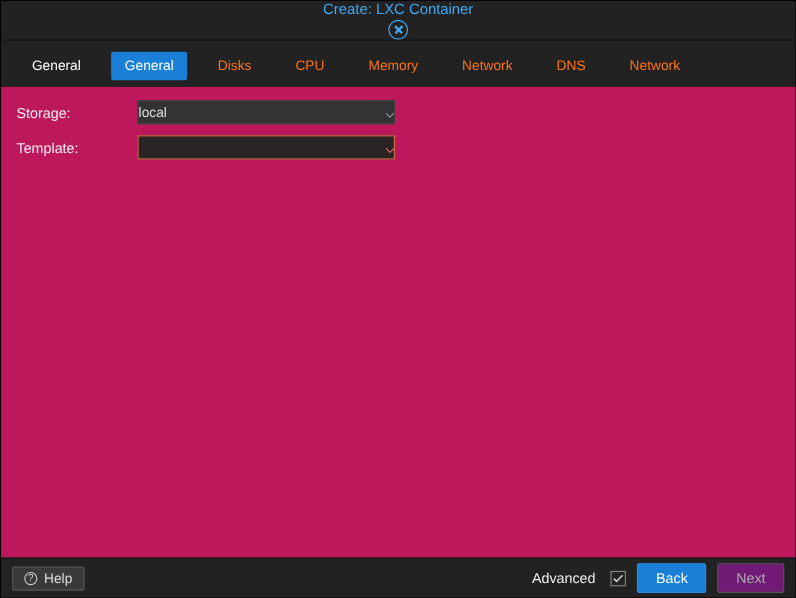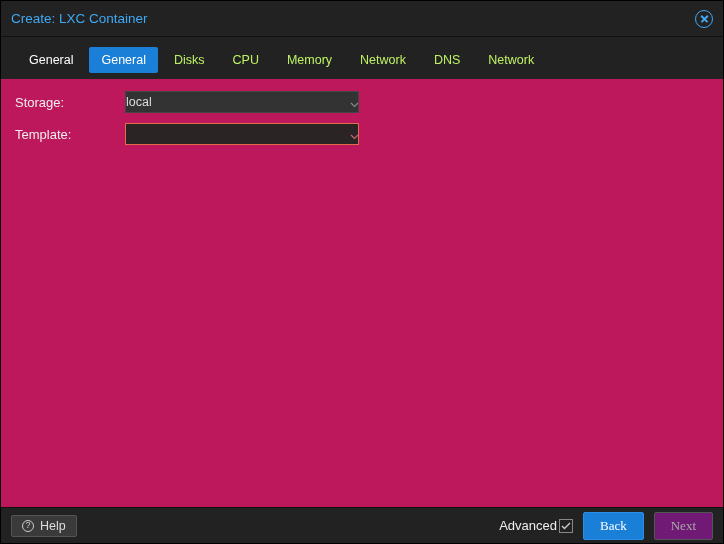--- a/index.html
+++ b/index.html
@@ -21,20 +21,21 @@
     flex-direction: column;
   }
   .titlebar {
     height: 36px;
     background: #222;
     border-bottom: 1px solid #111;
     display: flex;
     align-items: center;
     padding: 0 10px;
     justify-content: space-between;
+    flex-direction: column;
   }
   .titlebar-title {
     color: #3fa9f5;
     font-size: 13.5px;
     font-weight: 400;
   }
   .close-btn {
     width: 18px;
     height: 18px;
     border: 1.5px solid #3fa9f5;
@@ -52,36 +53,36 @@
     height: 1.5px;
     background: #3fa9f5;
   }
   .close-btn::before { transform: rotate(45deg); }
   .close-btn::after { transform: rotate(-45deg); }
 
   .tabs {
     display: flex;
     align-items: center;
     padding: 10px 16px 6px 16px;
-    gap: 4px;
+    gap: 16px;
     background: #222;
   }
   .tab {
     padding: 6px 12px;
     color: #fff;
     font-size: 12.5px;
     cursor: pointer;
     border-radius: 2px;
   }
   .tab.active {
     background: #1a7fd6;
     color: #fff;
   }
   .tab.disabled {
-    color: #bef264;
+    color: #f97316;
     cursor: default;
   }
 
   .content {
     flex: 1;
     padding: 12px 14px;
     background: #be185d;
   }
   .form-row {
     display: flex;
@@ -154,42 +155,41 @@
     color: #ccc;
   }
   .footer-right {
     display: flex;
     align-items: center;
     gap: 10px;
   }
   .advanced {
     display: flex;
     align-items: center;
-    gap: 2px;
+    gap: 14px;
     color: #eee;
     font-size: 13px;
     cursor: pointer;
   }
   .checkbox {
     width: 14px;
     height: 14px;
     border: 1px solid #888;
     background: transparent;
     display: inline-flex;
     align-items: center;
     justify-content: center;
   }
   .checkbox svg { display: block; }
   .btn {
     padding: 5px 16px;
     font-size: 13px;
     border-radius: 2px;
     cursor: pointer;
     border: 1px solid transparent;
-    font-family: Liberation Serif, serif;
   }
   .btn-primary {
     background: #1a7fd6;
     border: 1px solid #2a8fe6;
     color: #fff;
   }
   .btn-secondary {
     background: #701a75;
     border: 1px solid #555;
     color: #aaa;

